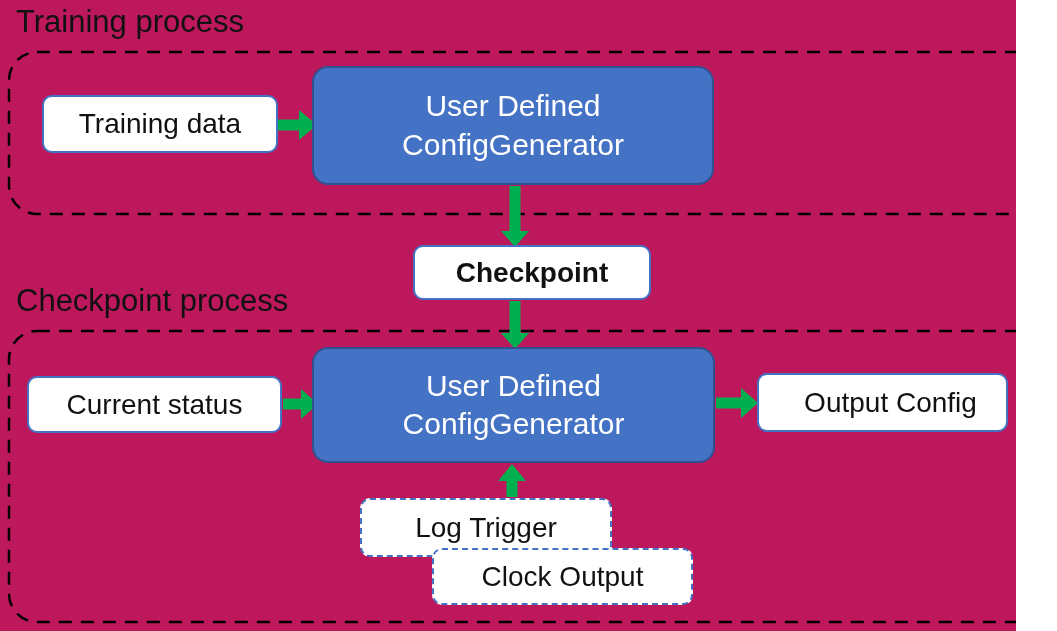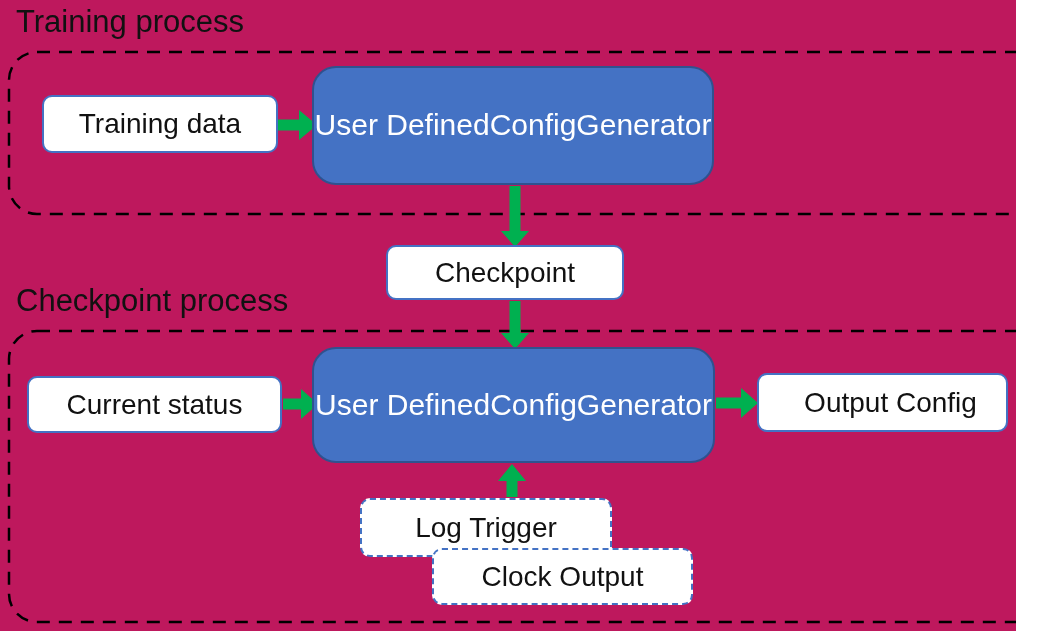--- a/index.html
+++ b/index.html
@@ -41,23 +41,23 @@
     font-size: 28px;
     color: #111111;
     white-space: nowrap;
     box-sizing: border-box;
   }
   .gen-box {
     position: absolute;
     z-index: 2;
     background: #4472C4;
     border: 2px solid #2F528F;
-    border-radius: 24px;
+    border-radius: 16px;
     display: flex;
-    flex-direction: row;
+    flex-direction: column;
     align-items: center;
     justify-content: center;
     color: #ffffff;
     font-size: 30px;
     line-height: 1.28;
     box-sizing: border-box;
   }
   .trigger-box {
     position: absolute;
     background: #ffffff;
@@ -94,21 +94,21 @@
 
   <div class="section-title" style="left:16px; top:3px;">Training process</div>
 
   <div class="label-box" style="left:42px; top:95px; width:236px; height:58px;">Training data</div>
 
   <div class="gen-box" style="left:312px; top:66px; width:402px; height:119px;">
     <span>User Defined</span>
     <span>ConfigGenerator</span>
   </div>
 
-  <div class="label-box" style="left:386px; top:245px; width:238px; height:55px;">Checkpoint</div>
+  <div class="label-box" style="left:413px; top:245px; width:238px; height:55px;font-weight:bold;">Checkpoint</div>
 
   <div class="section-title" style="left:16px; top:282px;">Checkpoint process</div>
 
   <div class="label-box" style="left:27px; top:376px; width:255px; height:57px;">Current status</div>
 
   <div class="gen-box" style="left:312px; top:347px; width:403px; height:116px;">
     <span>User Defined</span>
     <span>ConfigGenerator</span>
   </div>
 

